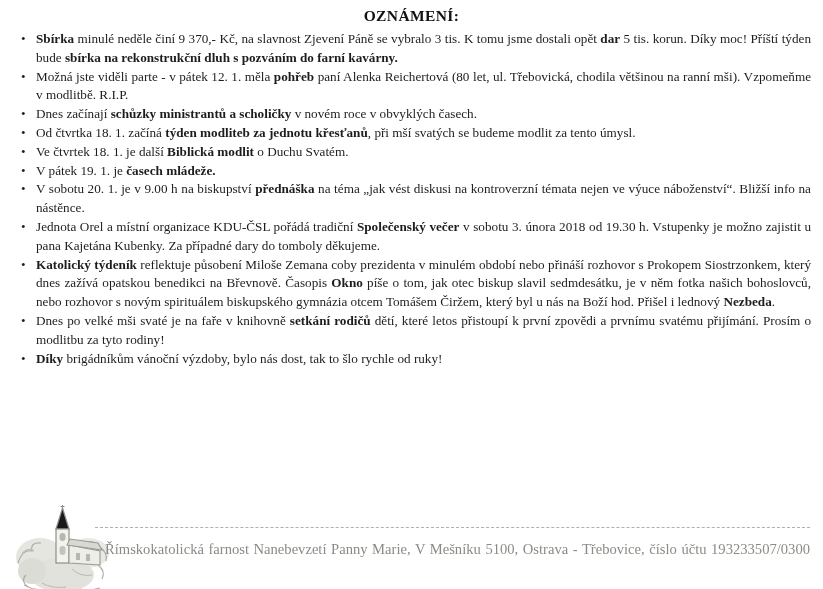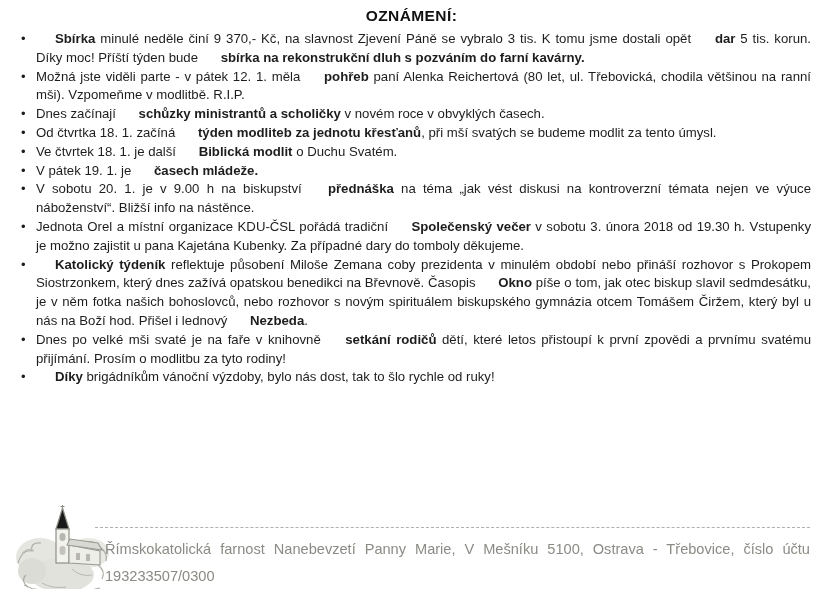--- a/index.html
+++ b/index.html
@@ -6,21 +6,21 @@
     --text-color:#1d1d1d;
     --footer-color:#8b8b85;
     --rule-color:#b0b0aa;
   }
   html,body{margin:0;padding:0;background:#ffffff;}
   .page{
     position:relative;
     width:823px;height:589px;
     background:#ffffff;
     overflow:hidden;
-    font-family:Liberation Sans, sans-serif;
+    font-family:Liberation Serif, serif;
     color:var(--text-color);
   }
   .doc-title{
     margin:7px 0 5px 0;
     text-align:center;
     font-size:15.5px;
     font-weight:bold;
     letter-spacing:0.4px;
     color:#111;
   }
@@ -33,21 +33,21 @@
     line-height:18.8px;
   }
   ul.announcements li{position:relative;}
   ul.announcements li::before{
     content:"\2022";
     position:absolute;
     left:-15px;
     top:0;
     font-size:13px;
   }
-  .b{font-weight:bold;margin-left:19px;}
+  .b{font-weight:bold;}
   .footer{
     position:absolute;
     left:0;top:519px;
     width:823px;height:70px;
   }
   .footer-rule{
     position:absolute;
     left:95px;right:13px;top:8px;
     border-top:1px dashed var(--rule-color);
     height:0;

